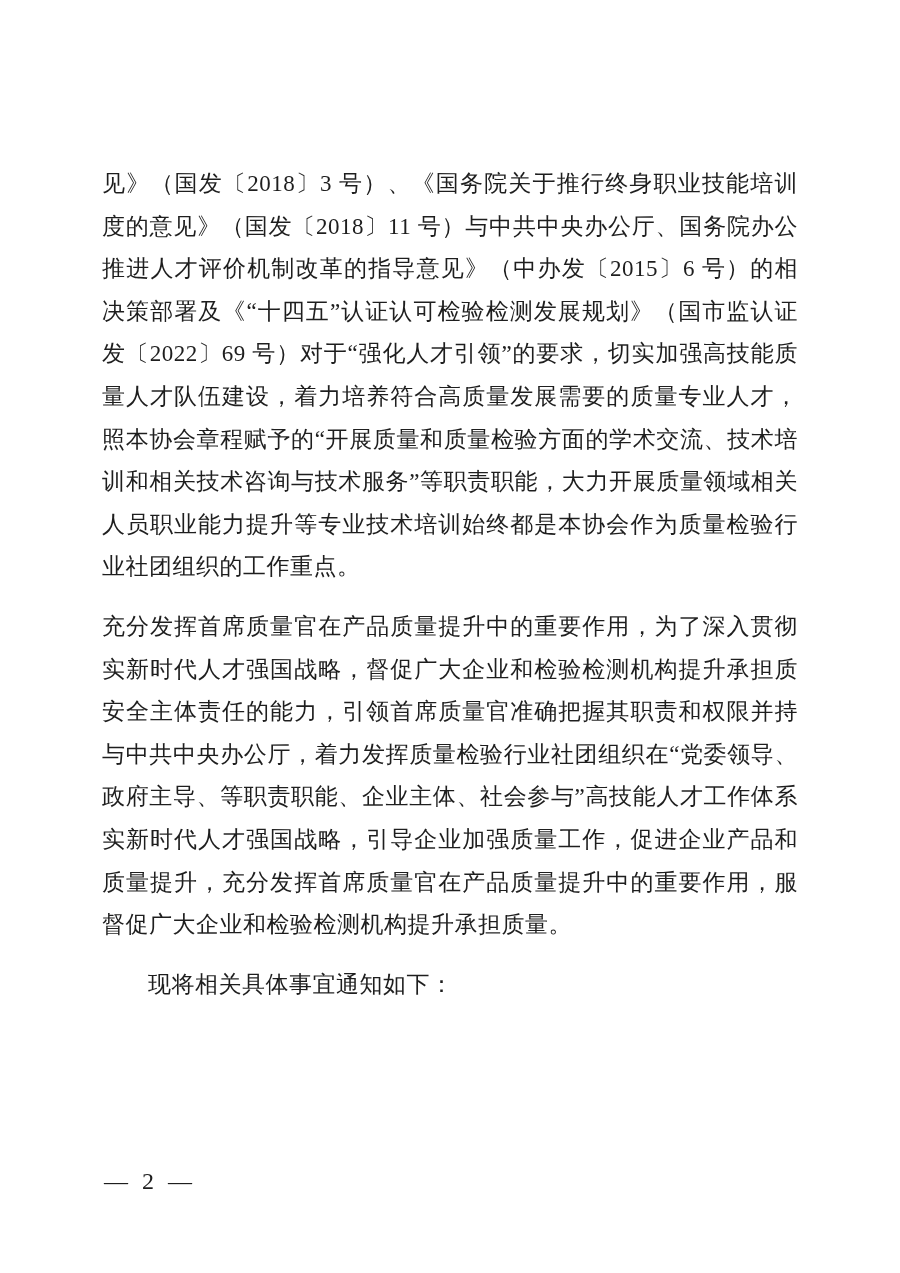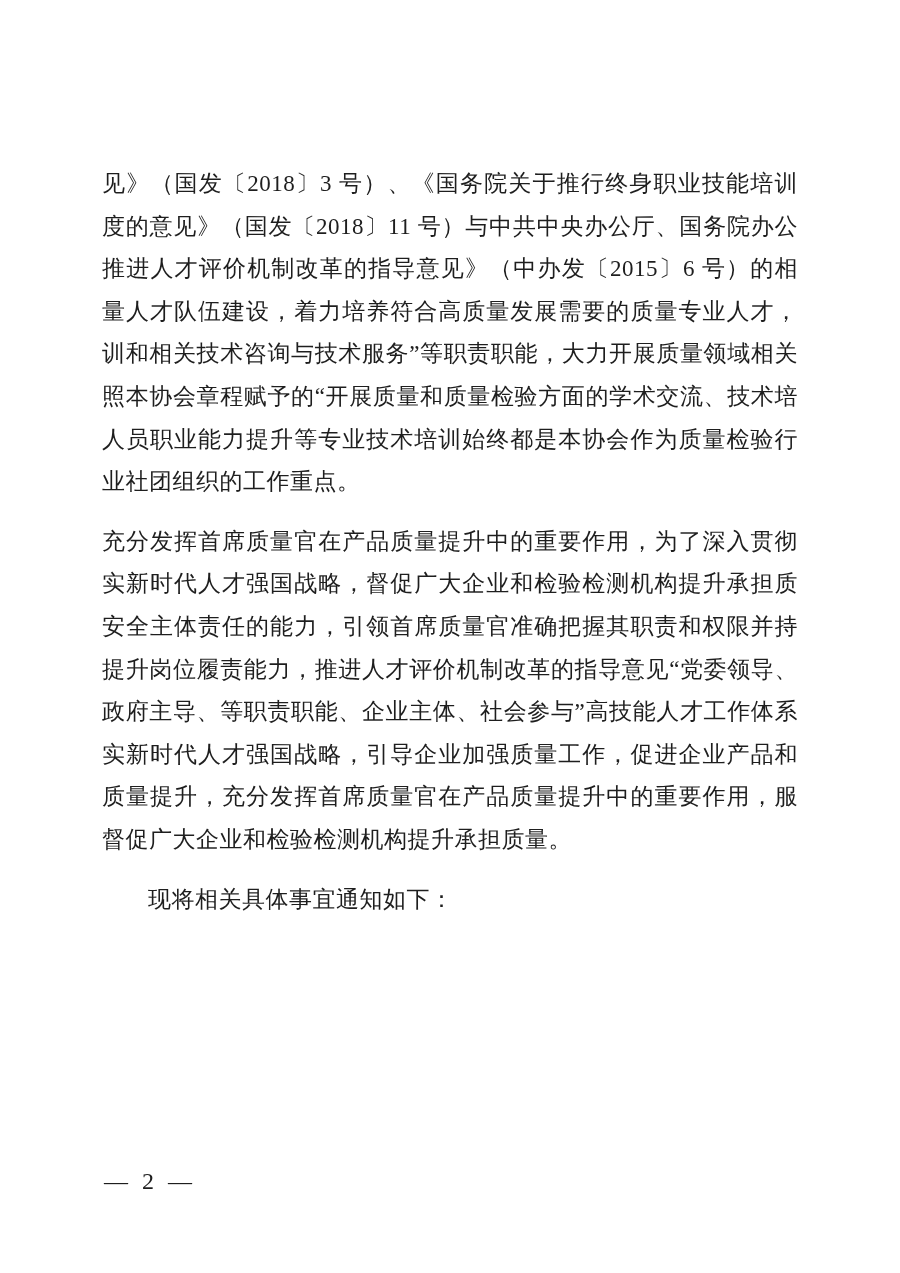--- a/index.html
+++ b/index.html
@@ -52,31 +52,33 @@
 </style>
 </head>
 <body>
 
 <div class="page">
   <div class="text-block">
       <div class="paragraph">
         <div class="line">见》（国发〔2018〕3 号）、《国务院关于推行终身职业技能培训制</div>
         <div class="line">度的意见》（国发〔2018〕11 号）与中共中央办公厅、国务院办公</div>
         <div class="line">推进人才评价机制改革的指导意见》（中办发〔2015〕6 号）的相关</div>
+        <div class="line">决策部署及《“十四五”认证认可检验检测发展规划》（国市监认证</div>
+        <div class="line">发〔2022〕69 号）对于“强化人才引领”的要求，切实加强高技能质</div>
         <div class="line">量人才队伍建设，着力培养符合高质量发展需要的质量专业人才，按</div>
+        <div class="line">照本协会章程赋予的“开展质量和质量检验方面的学术交流、技术培</div>
         <div class="line">训和相关技术咨询与技术服务”等职责职能，大力开展质量领域相关</div>
-        <div class="line">照本协会章程赋予的“开展质量和质量检验方面的学术交流、技术培</div>
         <div class="line">人员职业能力提升等专业技术培训始终都是本协会作为质量检验行</div>
         <div class="line last">业社团组织的工作重点。</div>
       </div>
       <div class="paragraph">
         <div class="line">充分发挥首席质量官在产品质量提升中的重要作用，为了深入贯彻落</div>
         <div class="line">实新时代人才强国战略，督促广大企业和检验检测机构提升承担质量</div>
         <div class="line">安全主体责任的能力，引领首席质量官准确把握其职责和权限并持续</div>
-        <div class="line">提升岗位履责能力，推进人才评价机制改革的指导意见“党委领导、</div>
+        <div class="line">与中共中央办公厅，着力发挥质量检验行业社团组织在“党委领导、</div>
         <div class="line">政府主导、等职责职能、企业主体、社会参与”高技能人才工作体系中</div>
         <div class="line">实新时代人才强国战略，引导企业加强质量工作，促进企业产品和服务</div>
         <div class="line">质量提升，充分发挥首席质量官在产品质量提升中的重要作用，服务</div>
         <div class="line last">督促广大企业和检验检测机构提升承担质量。</div>
       </div>
       <div class="paragraph">
         <div class="line last indent">现将相关具体事宜通知如下：</div>
       </div>
     </div>
   <div class="footer">— 2 —</div>

